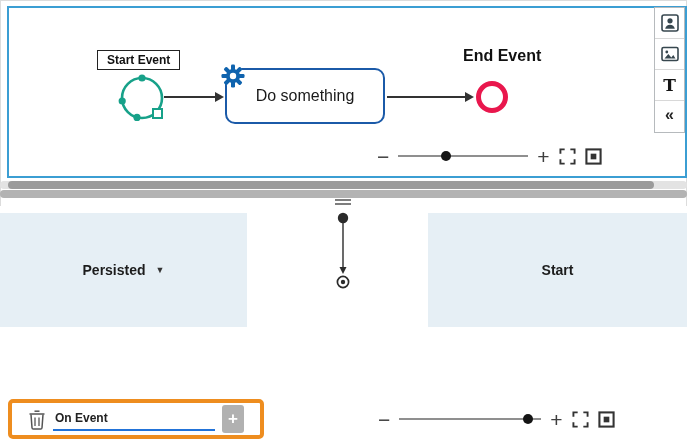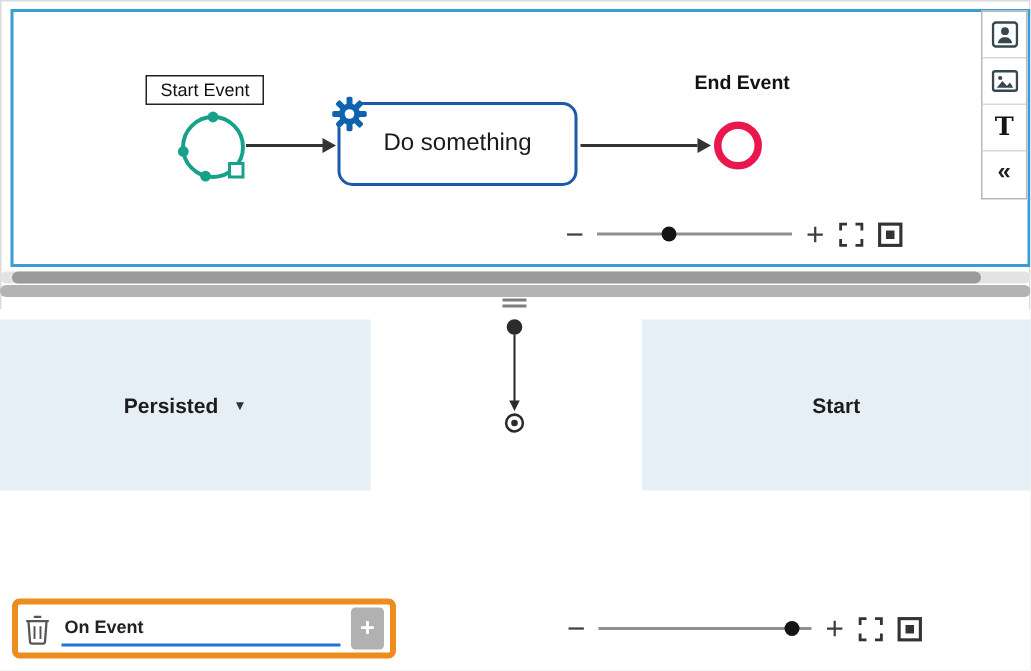--- a/index.html
+++ b/index.html
@@ -5,37 +5,37 @@
   *{box-sizing:border-box;margin:0;padding:0}
   body{background:#f4f4f4}
   #app{position:relative;width:687px;height:447px;background:#fff;
        font-family:"Liberation Sans",sans-serif;overflow:hidden;
        box-shadow:inset 0 0 0 1px #dcdcdc}
 
   
   .top-pane{position:absolute;left:7px;top:6px;width:680px;height:172px;
             border:2px solid #3b9ed3;background:#fff}
   .start-label{position:absolute;left:88px;top:42px;border:1px solid #222;background:#fff;
-               padding:2px 9px;font-size:12px;font-weight:400;color:#111;white-space:nowrap}
+               padding:2px 9px;font-size:12px;font-weight:700;color:#111;white-space:nowrap}
   .start-node{position:absolute;left:105px;top:62px}
   .task-node{position:absolute;left:216px;top:60px;width:160px;height:56px;
              border:2px solid #1b5aa8;border-radius:10px;background:#fff;
              display:flex;align-items:center;justify-content:center;
              font-size:16px;font-weight:500;color:#1a1a1a}
   .gear{position:absolute;left:211px;top:55px}
   .flow-line{position:absolute;height:2px;background:#333}
   .flow-head{position:absolute;width:0;height:0;border-top:5px solid transparent;
              border-bottom:5px solid transparent;border-left:9px solid #333}
   .fl1{left:155px;top:88px;width:52px}
   .fh1{left:206px;top:84px}
   .fl2{left:378px;top:88px;width:78px}
   .fh2{left:456px;top:84px}
   .end-node{position:absolute;left:467px;top:73px;width:32px;height:32px;
             border:5px solid #e9174d;border-radius:50%;background:#fff}
-  .end-label{position:absolute;left:454px;top:39px;font-size:13px;font-weight:700;color:#111}
+  .end-label{position:absolute;left:454px;top:39px;font-size:16px;font-weight:700;color:#111}
 
   
   .zoom-bar{position:absolute;display:flex;align-items:center;gap:9px;height:26px}
   .zoom-top{left:368px;top:135px}
   .zoom-bottom{left:378px;top:406px}
   .zbtn{font-size:21px;color:#3f3f3f;line-height:1;cursor:pointer;user-select:none}
   .ztrack{position:relative;height:2px;background:#8f8f8f;width:130px}
   .zoom-bottom .ztrack{width:142px}
   .zthumb{position:absolute;top:-4px;width:10px;height:10px;border-radius:50%;background:#141414}
   .t33{left:33%}
@@ -63,21 +63,21 @@
   .panel{position:absolute;top:213px;height:114px;background:#e6eff5;display:flex;
          align-items:center;justify-content:center;font-size:14px;font-weight:700;color:#1c1c1c}
   .panel-left{left:0;width:247px}
   .panel-right{left:428px;width:259px}
   .dropdown{display:flex;align-items:center;cursor:pointer}
   .caret{font-size:9px;margin-left:10px;color:#333}
   .transition{position:absolute;left:331px;top:210px}
 
   
   .editor{position:absolute;left:8px;top:399px;width:256px;height:40px;border:4px solid #ee8d1f;
-          border-radius:5px;background:#fff;display:flex;align-items:center;gap:7px;padding:0 4px}
+          border-radius:5px;background:#fff;display:flex;align-items:center;gap:7px;padding:0 16px}
   .editor input{flex:1;min-width:0;border:none;outline:none;border-bottom:2px solid #2273d8;
                 background:transparent;font-family:"Liberation Sans",sans-serif;
                 font-size:12px;font-weight:600;color:#222;padding:3px 2px 4px}
   .add-btn{width:22px;height:28px;background:#b1b1b1;border-radius:3px;color:#fff;font-size:17px;
            font-weight:700;display:flex;align-items:center;justify-content:center;cursor:pointer;flex:none}
   .trash{flex:none;display:flex;cursor:pointer}
 </style>
 </head>
 <body>
 

